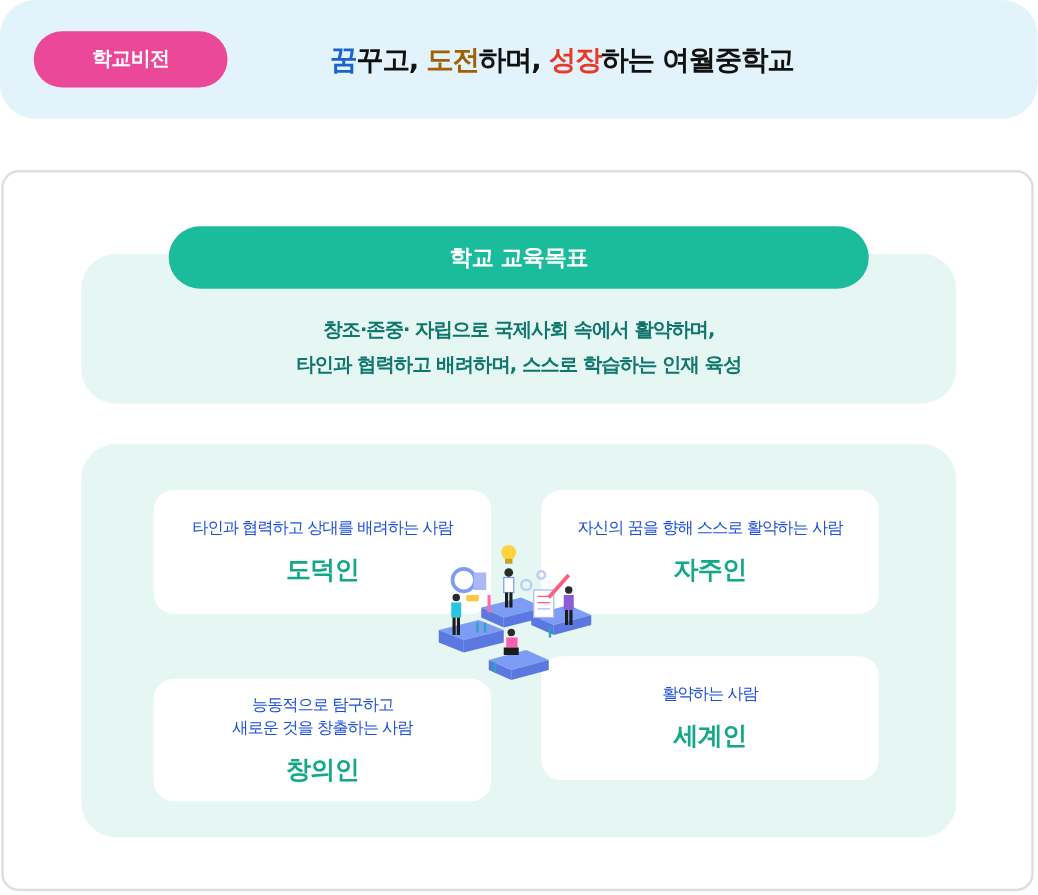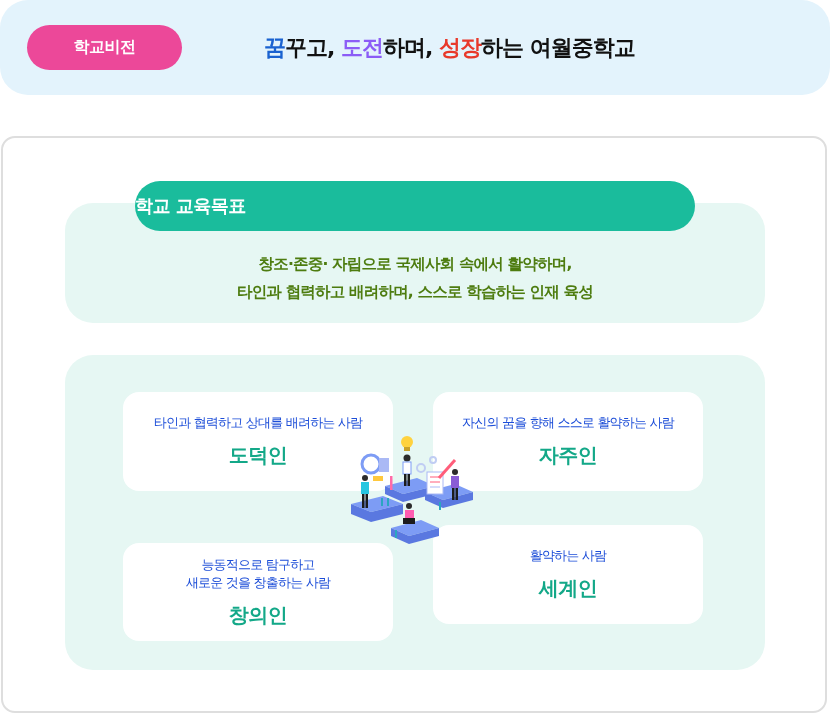--- a/index.html
+++ b/index.html
@@ -16,24 +16,24 @@
                    display:flex; align-items:center; font-size:22px; font-weight:bold;
                    letter-spacing:-1px; white-space:nowrap; color:#111; }
 
   .panel { position:absolute; left:1px; top:136px; width:826px; height:577px;
            border:2px solid #dedede; border-radius:14px; background:#fff; box-sizing:border-box; }
 
   .goal-box { position:absolute; left:65px; top:203px; width:700px; height:120px;
               background:#e6f7f3; border-radius:28px; }
   .goal-pill { position:absolute; left:135px; top:181px; width:560px; height:50px;
                background:#1abc9c; border-radius:25px; color:#fff; font-weight:bold;
-               font-size:18px; display:flex; align-items:center; justify-content:flex-start;
+               font-size:18px; display:flex; align-items:center; justify-content:center;
                letter-spacing:-0.5px; }
   .goal-text { position:absolute; left:65px; top:250px; width:700px; text-align:center;
-               font-size:15.5px; font-weight:bold; line-height:28px; color:#4d7c0f;
+               font-size:15.5px; font-weight:bold; line-height:28px; color:#0f766e;
                letter-spacing:-0.8px; }
 
   .people-box { position:absolute; left:65px; top:355px; width:700px; height:315px;
                 background:#e6f7f3; border-radius:28px; }
 
   .card { position:absolute; background:#fff; border-radius:16px;
           display:flex; flex-direction:column; align-items:center; justify-content:center;
           text-align:center; }
   .card .desc { font-size:13px; color:#1d4ed8; line-height:18px; letter-spacing:-0.8px; }
   .card .name { font-size:20px; font-weight:bold; color:#13a888; margin-top:10px;
@@ -48,21 +48,21 @@
 </head>
 <body>
 
 <div class="vision-bar">
   <div class="vision-badge">
     <span>학교비전</span>
   </div>
   <div class="vision-slogan">
     <span style="color:#1a62d0">꿈</span>
     <span style="white-space:pre">꾸고, </span>
-    <span style="color:#8b5cf6">도전</span>
+    <span style="color:#a16207">도전</span>
     <span style="white-space:pre">하며, </span>
     <span style="color:#e8392b">성장</span>
     <span>하는 여월중학교</span>
   </div>
 </div>
 
 <div class="panel"></div>
 
 <div class="goal-box"></div>
 <div class="goal-pill">

